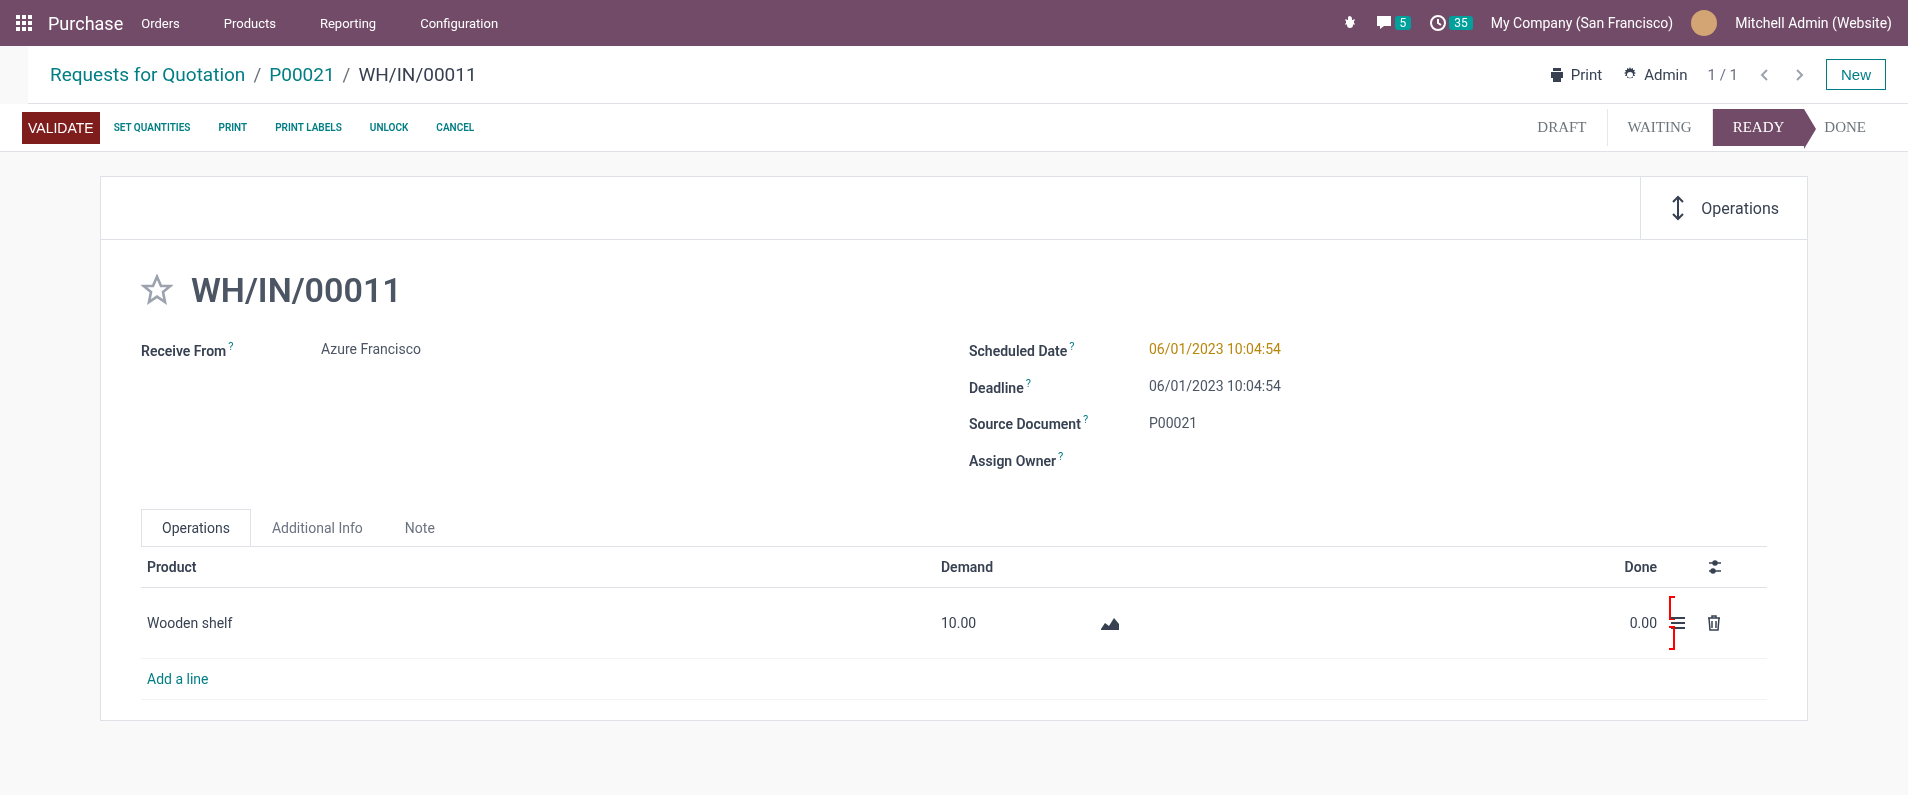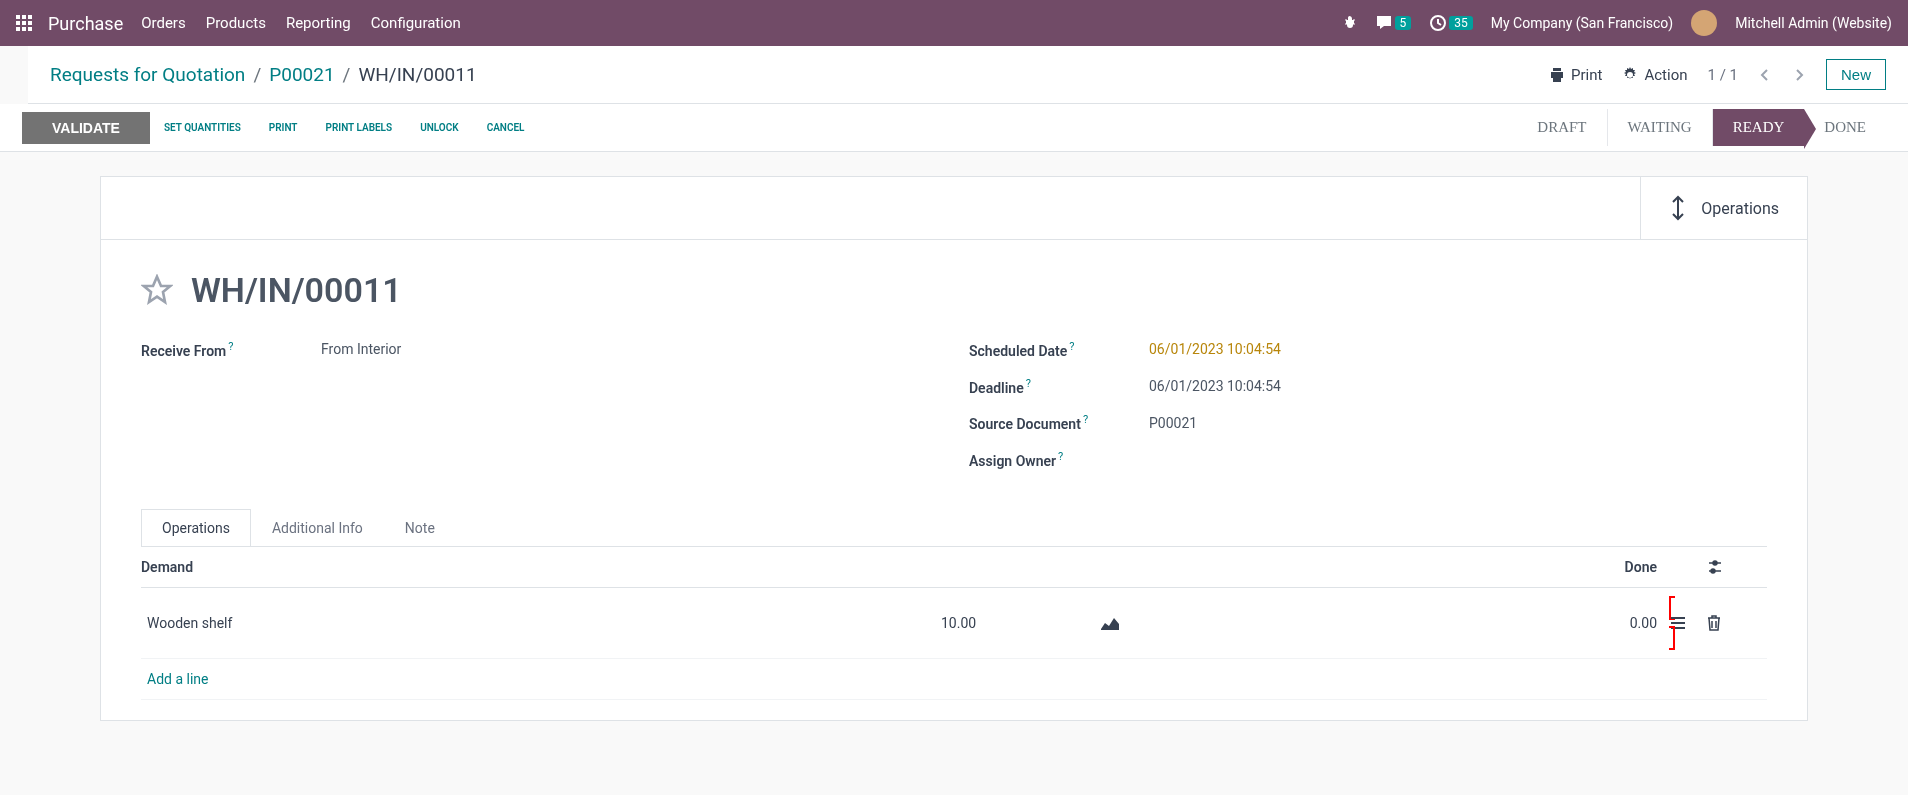--- a/index.html
+++ b/index.html
@@ -1,35 +1,35 @@
 <!DOCTYPE html>
 <html><head>
 <meta charset="utf-8">
 <style>
 * { box-sizing: border-box; margin: 0; padding: 0; }
 body { font-family: -apple-system, BlinkMacSystemFont, "Segoe UI", Roboto, sans-serif; font-size: 14px; color: #374151; background: #f9f9f9; width: 1908px; }
 .navbar { background: #714B67; color: #fff; height: 46px; display: flex; align-items: center; padding: 0 16px; }
 .apps-icon { margin-right: 16px; }
 .brand { font-size: 18px; margin-right: 18px; }
-.nav-items { display: flex; gap: 20px; font-size: 15px; }
+.nav-items { display: flex; gap: 44px; font-size: 13px; }
 .nav-items span { cursor: pointer; }
 .nav-right { margin-left: auto; display: flex; align-items: center; gap: 18px; }
 .badge-wrap { position: relative; display: flex; align-items: center; }
 .badge-num { background: #00a09d; color: #fff; border-radius: 3px; padding: 0 5px; font-size: 12px; margin-left: 2px; }
 .avatar { width: 26px; height: 26px; border-radius: 50%; background: #d4a574; display: inline-block; }
 .control-bar { background: #fff; height: 58px; border-bottom: 1px solid #dee2e6; display: flex; align-items: center; padding: 0 22px; margin-left: 28px; }
 .breadcrumb { font-size: 19px; color: #017e84; display: flex; align-items: center; gap: 8px; }
 .breadcrumb .sep { color: #6c757d; }
 .breadcrumb .current { color: #374151; }
 .control-right { margin-left: auto; display: flex; align-items: center; gap: 20px; }
 .ctrl-link { color: #374151; font-size: 15px; display: flex; align-items: center; gap: 6px; cursor: pointer; }
 .pager { color: #6b7280; font-size: 15px; }
 .btn-new { border: 1px solid #017e84; color: #017e84; background: #fff; padding: 6px 14px; font-size: 15px; cursor: pointer; }
 .action-bar { background: #fff; height: 48px; border-bottom: 1px solid #dee2e6; display: flex; align-items: center; padding: 0 22px; }
-.btn-primary { background: #737373; color: #fff; border: none; padding: 8px 30px; font-weight: 700; font-size: 14px; cursor: pointer; }
+.btn-primary { background: #7f1d1d; color: #fff; border: none; padding: 8px 6px; font-weight: 400; font-size: 14px; cursor: pointer; }
 .btn-link { color: #017e84; font-weight: 600; font-size: 10px; cursor: pointer; padding: 8px 14px; }
 .status-flow { margin-left: auto; display: flex; }
 .status-step { padding: 10px 20px; font-size: 15px; position: relative; background: #fff; color: #6c757d; font-family: Liberation Serif, serif; }
 .status-step.active { background: #714B67; color: #fff; }
 .status-step.active::after { content: ""; position: absolute; right: -12px; top: 0; border-top: 20px solid transparent; border-bottom: 20px solid transparent; border-left: 12px solid #714B67; z-index: 2; }
 .status-step:not(.active):not(:last-child) { border-right: 1px solid #e5e7eb; }
 .main-wrap { padding: 24px 100px; }
 .sheet { background: #fff; border: 1px solid #dee2e6; }
 .sheet-top { display: flex; justify-content: flex-end; border-bottom: 1px solid #dee2e6; }
 .ops-btn { display: flex; align-items: center; gap: 14px; padding: 18px 28px; border-left: 1px solid #dee2e6; font-size: 16px; cursor: pointer; }
@@ -122,21 +122,21 @@
     <span class="ctrl-link">
       <svg width="16" height="16" viewBox="0 0 16 16" fill="#374151">
           <path d="M4 1h8v3H4zM2 5h12v6h-2v4H4v-4H2zm4 6h4v3H6z"></path>
         </svg>
       <span>Print</span>
     </span>
     <span class="ctrl-link">
       <svg width="16" height="16" viewBox="0 0 16 16" fill="#374151">
           <path d="M8 5a3 3 0 1 0 0 6 3 3 0 0 0 0-6zM8 0l1 2 2-1 0 2 2 0-1 2 2 1-2 1 1 2-2 0 0 2-2-1-1 2-1-2-2 1 0-2-2 0 1-2-2-1 2-1-1-2 2 0 0-2 2 1z"></path>
         </svg>
-      <span>Action</span>
+      <span>Admin</span>
     </span>
     <span class="pager">1 / 1</span>
     <span>
       <svg width="14" height="14" viewBox="0 0 14 14" fill="none" stroke="#9ca3af" stroke-width="2">
           <path d="M9 2L4 7l5 5"></path>
         </svg>
     </span>
     <span>
       <svg width="14" height="14" viewBox="0 0 14 14" fill="none" stroke="#9ca3af" stroke-width="2">
           <path d="M5 2l5 5-5 5"></path>
@@ -178,21 +178,21 @@
               <path d="M12 2l3 7h7l-5.5 4.5L18 21l-6-4-6 4 1.5-7.5L2 9h7z"></path>
             </svg>
         </span>
         <span class="title-text">WH/IN/00011</span>
       </div>
 
       <div class="form-grid">
         <div class="form-col">
           <div class="form-row">
             <span class="form-label"><span>Receive From</span><span class="help-q">?</span></span>
-            <span class="form-value">From Interior</span>
+            <span class="form-value">Azure Francisco</span>
           </div>
         </div>
         <div class="form-col">
           <div class="form-row">
             <span class="form-label"><span>Scheduled Date</span><span class="help-q">?</span></span>
             <span class="form-value warn">06/01/2023 10:04:54</span>
           </div>
           <div class="form-row">
             <span class="form-label"><span>Deadline</span><span class="help-q">?</span></span>
             <span class="form-value">06/01/2023 10:04:54</span>
@@ -209,20 +209,21 @@
       </div>
 
       <div class="tabs">
         <div class="tab active">Operations</div>
         <div class="tab">Additional Info</div>
         <div class="tab">Note</div>
       </div>
 
       <div class="tab-content">
         <div class="table-row head">
+          <div class="col-product">Product</div>
           <div class="col-demand">Demand</div>
           <div class="col-chart"></div>
           <div class="col-done">Done</div>
           <div class="col-list"></div>
           <div class="col-trash">
             <span>
               <svg width="16" height="16" viewBox="0 0 16 16" fill="#374151">
                   <path d="M2 4h8M10 4l4 0M6 4a2 2 0 1 0 4 0 2 2 0 0 0-4 0zM2 12h4M6 12l8 0M4 12a2 2 0 1 0 4 0 2 2 0 0 0-4 0z" stroke="#374151" stroke-width="1.5"></path>
                 </svg>
             </span>

